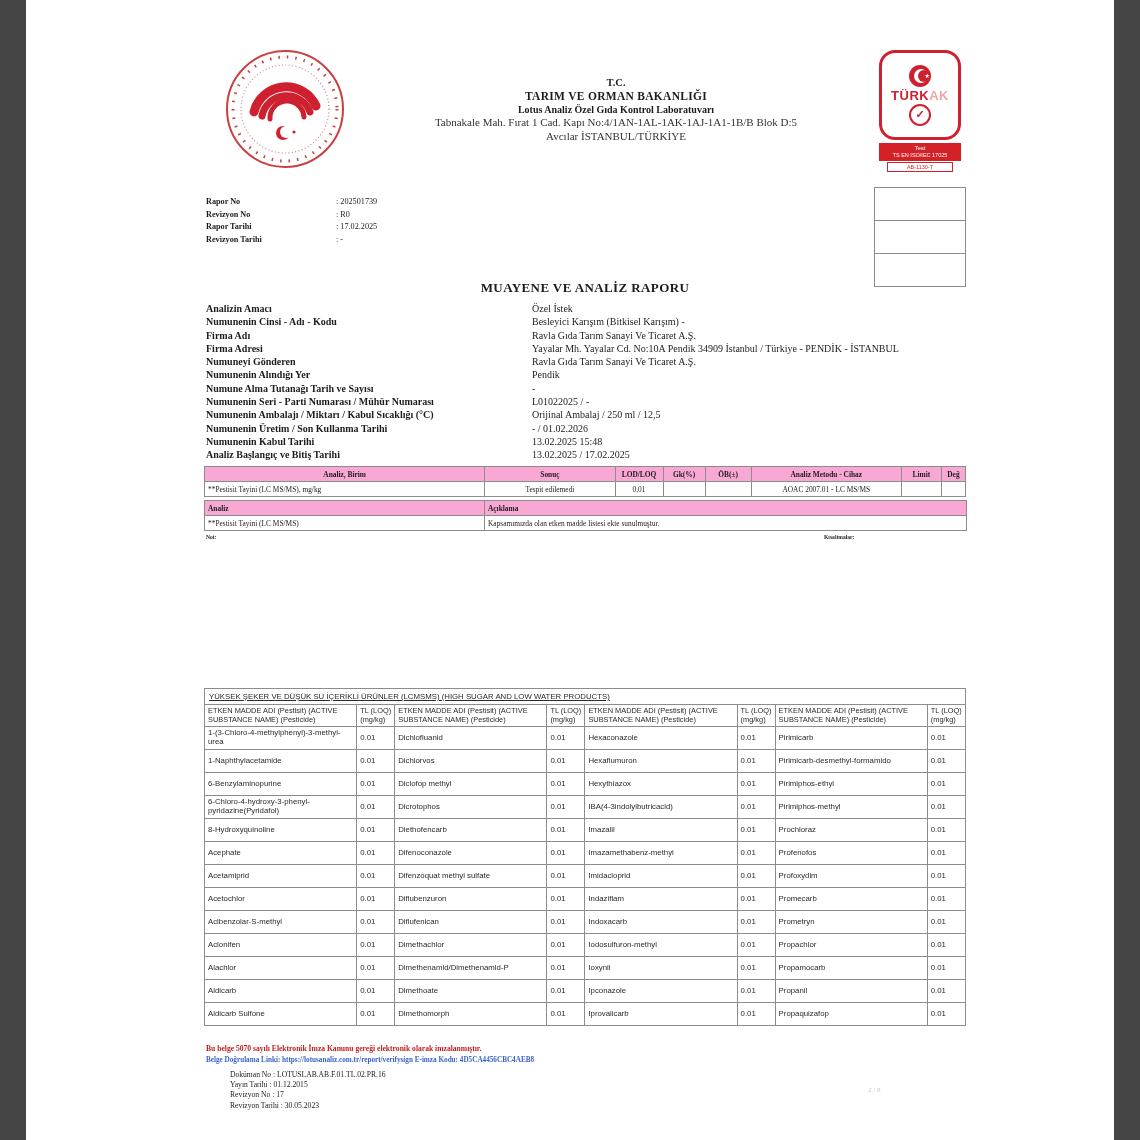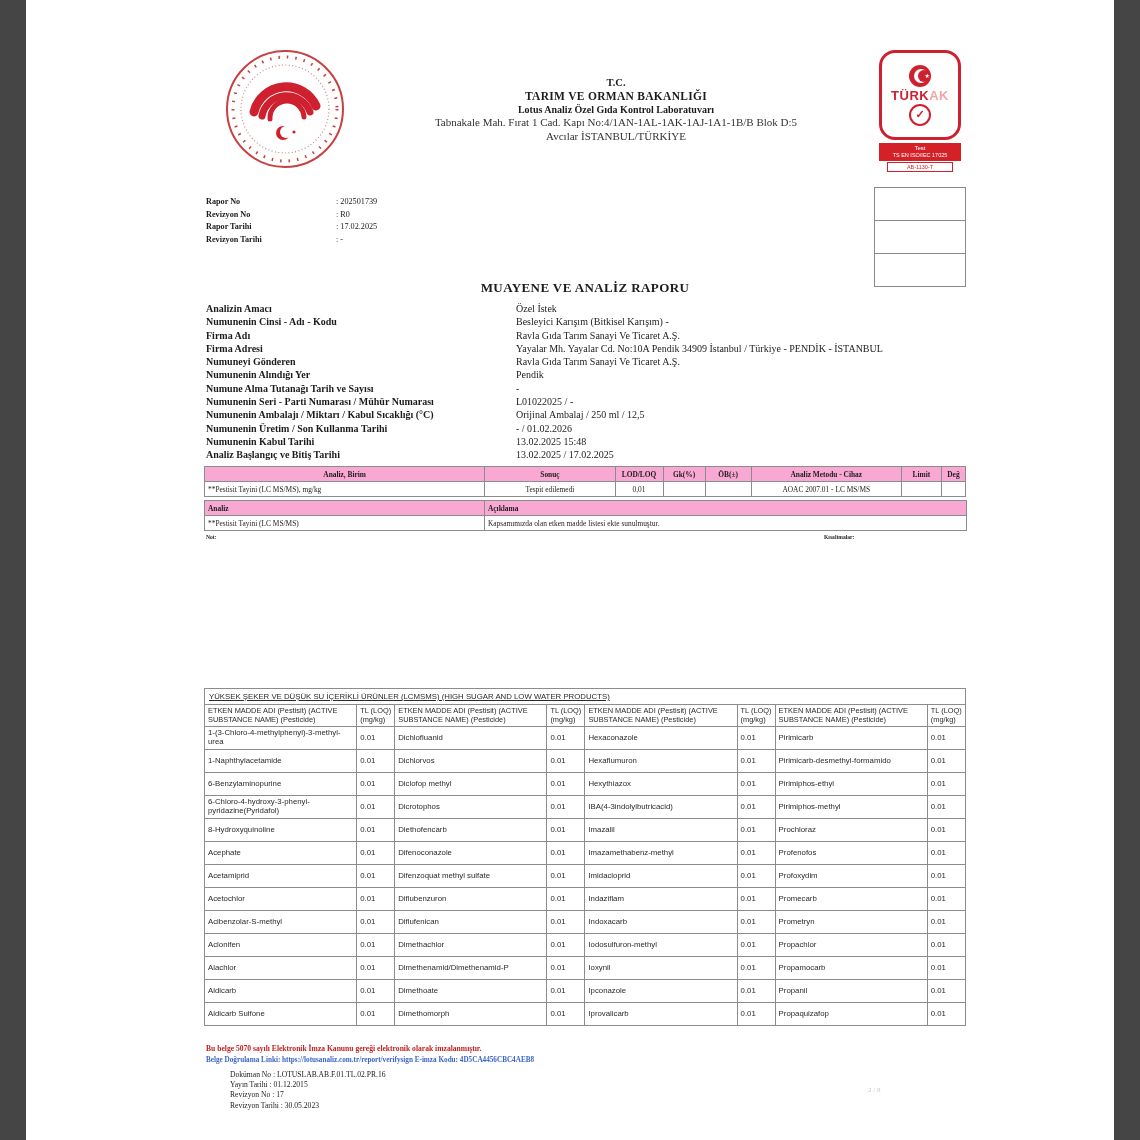--- a/index.html
+++ b/index.html
@@ -50,21 +50,21 @@
   .rmeta-value{}
 
   
   .title{position:absolute;left:178px;top:280px;width:762px;text-align:center;
          font-weight:bold;font-size:13px;letter-spacing:.4px;}
 
   
   .fields{position:absolute;left:180px;top:302px;width:760px;font-size:10px;line-height:13.3px;}
   .frow{display:flex;}
   .flabel{width:310px;font-weight:bold;}
-  .fvalue{flex:1;}
+  .fvalue{flex:1;margin-left:16px;}
 
   
   .rtable-wrap{position:absolute;left:178px;top:466px;width:762px;}
   table.rtable{border-collapse:collapse;width:100%;font-size:7.4px;table-layout:fixed;}
   table.rtable td{border:1px solid #8c8c8c;padding:1px 3px;height:12px;}
   table.rtable tr.hd td{background:#f9a8d4;font-weight:bold;text-align:center;}
   .ta-l{text-align:left;} .ta-c{text-align:center;}
   .gap{height:3px;}
 
   

